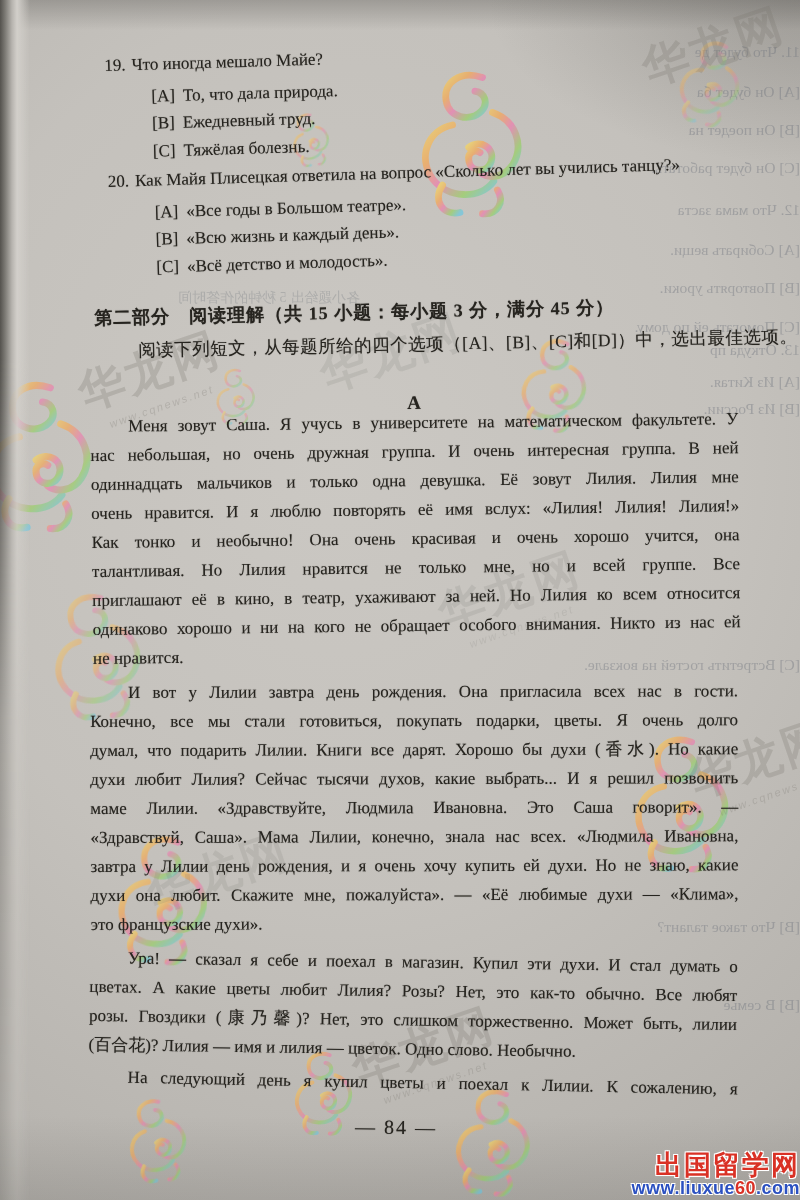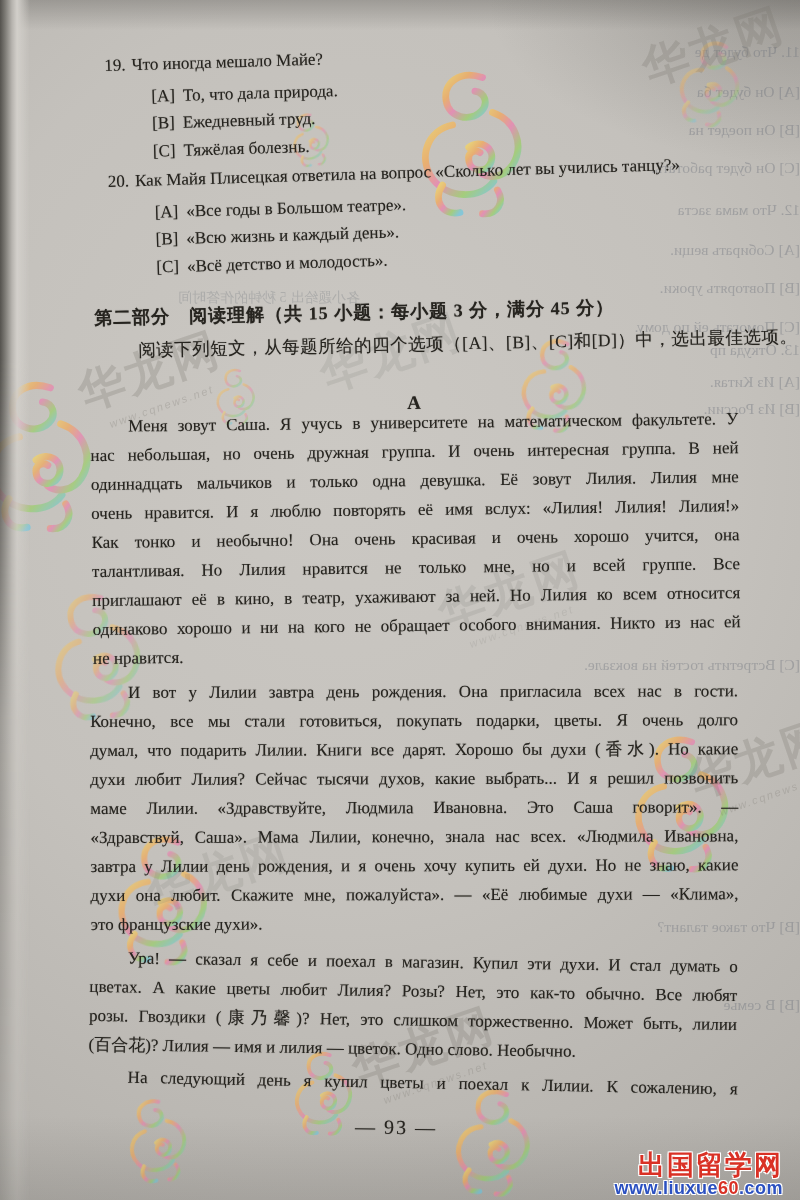--- a/index.html
+++ b/index.html
@@ -62,21 +62,21 @@
     font-family:"Liberation Sans",sans-serif;text-align:center;
   }
   .cqchars{display:block;font-size:46px;font-weight:700;letter-spacing:3px;
     color:rgba(118,116,110,.26);white-space:nowrap;}
   .cqurl{display:block;font-size:11px;font-style:italic;letter-spacing:2px;
     color:rgba(128,126,120,.30);white-space:nowrap;}
   .cq-faint .cqchars{color:rgba(118,116,110,.16);}
   .cq-faint .cqurl{color:rgba(128,126,120,.18);}
 
   
-  .sitewm{position:absolute;right:17px;bottom:2px;text-align:right;
+  .sitewm{position:absolute;right:0;bottom:2px;text-align:right;
     font-family:"Liberation Sans",sans-serif;line-height:1.05;margin-left:13px;}
   .sitewm .cn{
     font-size:27px;font-weight:700;color:#d93125;letter-spacing:2px;
     text-shadow:-1px -1px 0 #fff,1px -1px 0 #fff,-1px 1px 0 #fff,1px 1px 0 #fff,0 0 2px #fff;
   }
   .sitewm .url{
     font-size:18px;font-weight:700;color:#2b50c0;letter-spacing:.5px;
     text-shadow:-1px -1px 0 #fff,1px -1px 0 #fff,-1px 1px 0 #fff,1px 1px 0 #fff;
   }
   .sitewm .url .num{color:#d93125;}
@@ -254,21 +254,21 @@
       <div class="pline indent">Ура! — сказал я себе и поехал в магазин. Купил эти духи. И стал думать о</div>
       <div class="pline">цветах. А какие цветы любит Лилия? Розы? Нет, это как-то обычно. Все любят</div>
       <div class="pline">розы. Гвоздики (康乃馨)? Нет, это слишком торжественно. Может быть, лилии</div>
       <div class="pline lastline">(百合花)? Лилия — имя и лилия — цветок. Одно слово. Необычно.</div>
     </div>
 
     <div class="block para" style="left:90px;top:1062px;transform:rotate(1.1deg);transform-origin:0 0">
       <div class="pline indent">На следующий день я купил цветы и поехал к Лилии. К сожалению, я</div>
     </div>
 
-    <div class="block txt pagenum" style="left:355px;top:1116px;transform:rotate(.6deg)">— 93 —</div>
+    <div class="block txt pagenum" style="left:355px;top:1116px;transform:rotate(.6deg)">— 84 —</div>
   </div>
 
   <div class="sitewm z-site">
     <div class="cn">出国留学网</div>
     <div class="url"><span>www.liuxue</span><span class="num">60</span><span>.com</span></div>
   </div>
 
 </div>
 
 </body></html>

